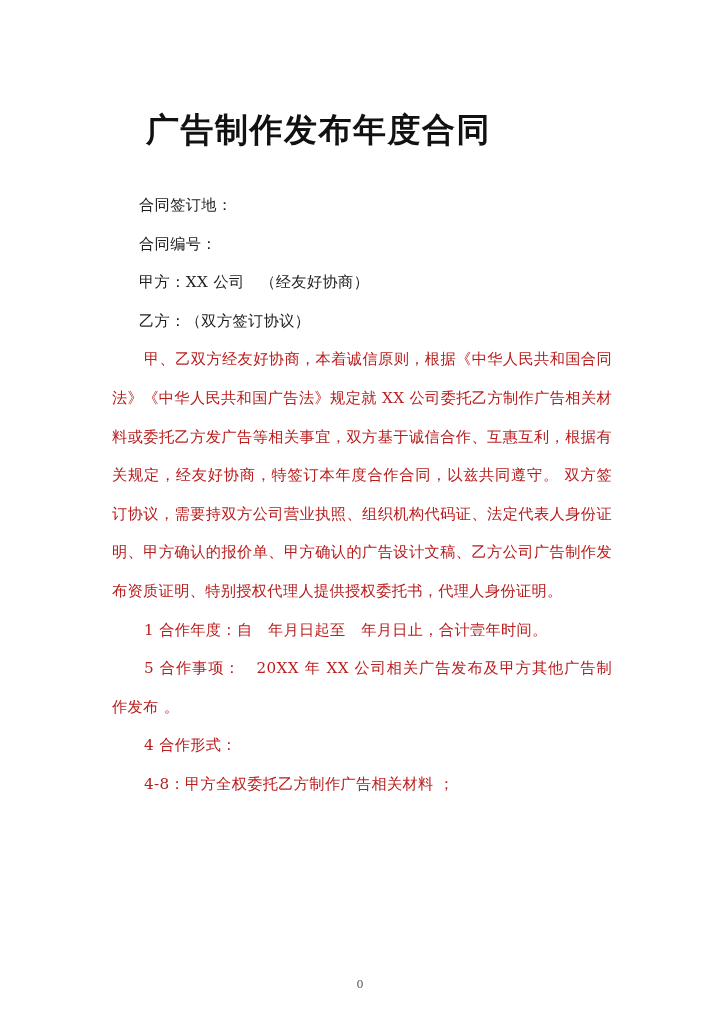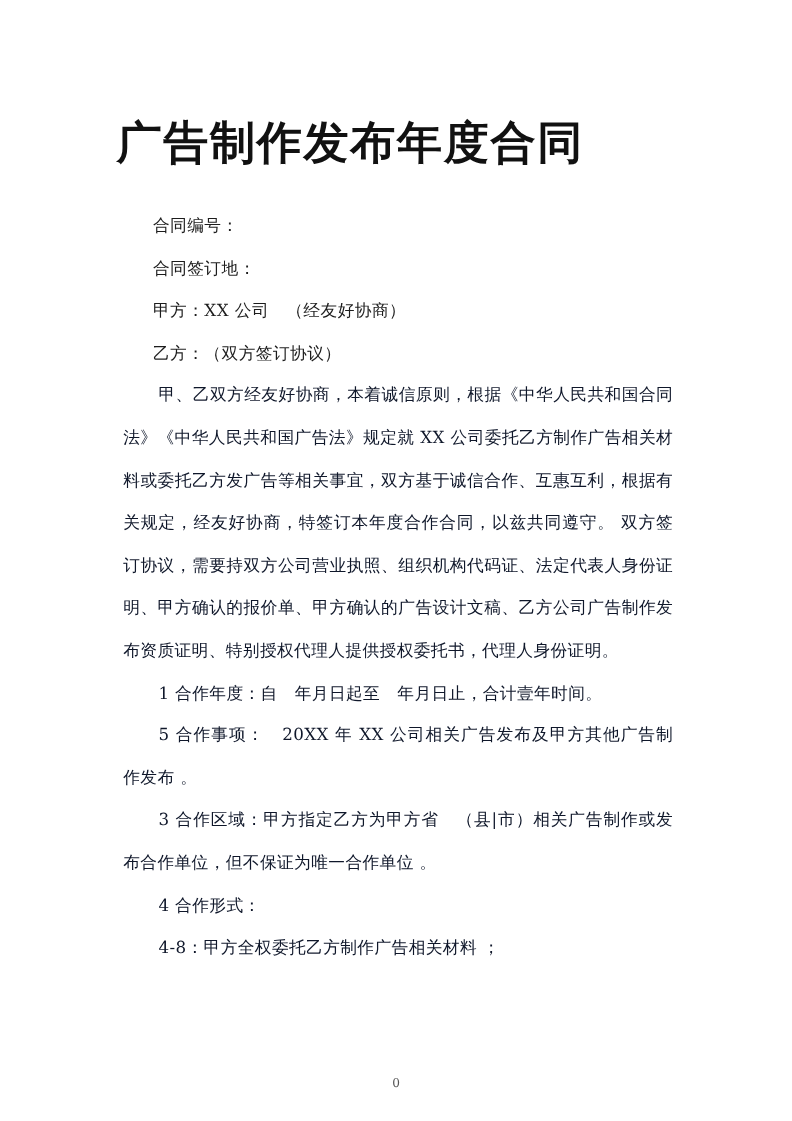--- a/index.html
+++ b/index.html
@@ -23,21 +23,21 @@
   }
 
   
   .doc-title {
     position: absolute;
     top: 108px;
     left: 0;
     width: 637px;
     text-align: center;
     font-family: "DejaVu Serif", "Liberation Serif", serif;
-    font-size: 41px;
+    font-size: 33px;
     font-weight: 700;
     letter-spacing: 1.5px;
     line-height: 44px;
     color: #111111;
     white-space: pre;
   }
 
   
   .body-block {
     position: absolute;
@@ -57,21 +57,21 @@
     text-justify: inter-character;
   }
 
   
   .line.indent-1 { text-indent: 0; padding-left: 27px; }
 
   .para {
     font-family: "DejaVu Serif", "Liberation Serif", serif;
     font-size: 15.2px;
     line-height: 38.6px;
-    color: #0f172a;
+    color: #b91c1c;
     text-align: justify;
     text-justify: inter-character;
     letter-spacing: 0.35px;
     text-indent: 32px;
     white-space: pre-wrap;
     word-break: break-all;
   }
 
   
   .footer {
@@ -87,35 +87,34 @@
 </style>
 </head>
 <body>
 
 <div class="page">
 
   <div class="doc-title">广告制作发布年度合同</div>
 
   <div class="body-block">
 
+    <div class="line indent-1">合同签订地：</div>
+
     <div class="line indent-1">合同编号：</div>
-
-    <div class="line indent-1">合同签订地：</div>
 
     <div class="line indent-1">甲方：XX 公司　（经友好协商）</div>
 
     <div class="line indent-1">乙方：（双方签订协议）</div>
 
     <div class="para">甲、乙双方经友好协商，本着诚信原则，根据《中华人民共和国合同法》《中华人民共和国广告法》规定就 XX 公司委托乙方制作广告相关材料或委托乙方发广告等相关事宜，双方基于诚信合作、互惠互利，根据有关规定，经友好协商，特签订本年度合作合同，以兹共同遵守。 双方签订协议，需要持双方公司营业执照、组织机构代码证、法定代表人身份证明、甲方确认的报价单、甲方确认的广告设计文稿、乙方公司广告制作发布资质证明、特别授权代理人提供授权委托书，代理人身份证明。</div>
 
     <div class="para">1 合作年度：自　年月日起至　年月日止，合计壹年时间。</div>
 
     <div class="para">5 合作事项：　20XX 年 XX 公司相关广告发布及甲方其他广告制作发布 。</div>
 
-    <div class="para">3 合作区域：甲方指定乙方为甲方省　（县|市）相关广告制作或发布合作单位，但不保证为唯一合作单位 。</div>
 
     <div class="para">4 合作形式：</div>
 
     <div class="para">4-8：甲方全权委托乙方制作广告相关材料 ；</div>
 
   </div>
 
   <div class="footer">0</div>
 
 </div>

